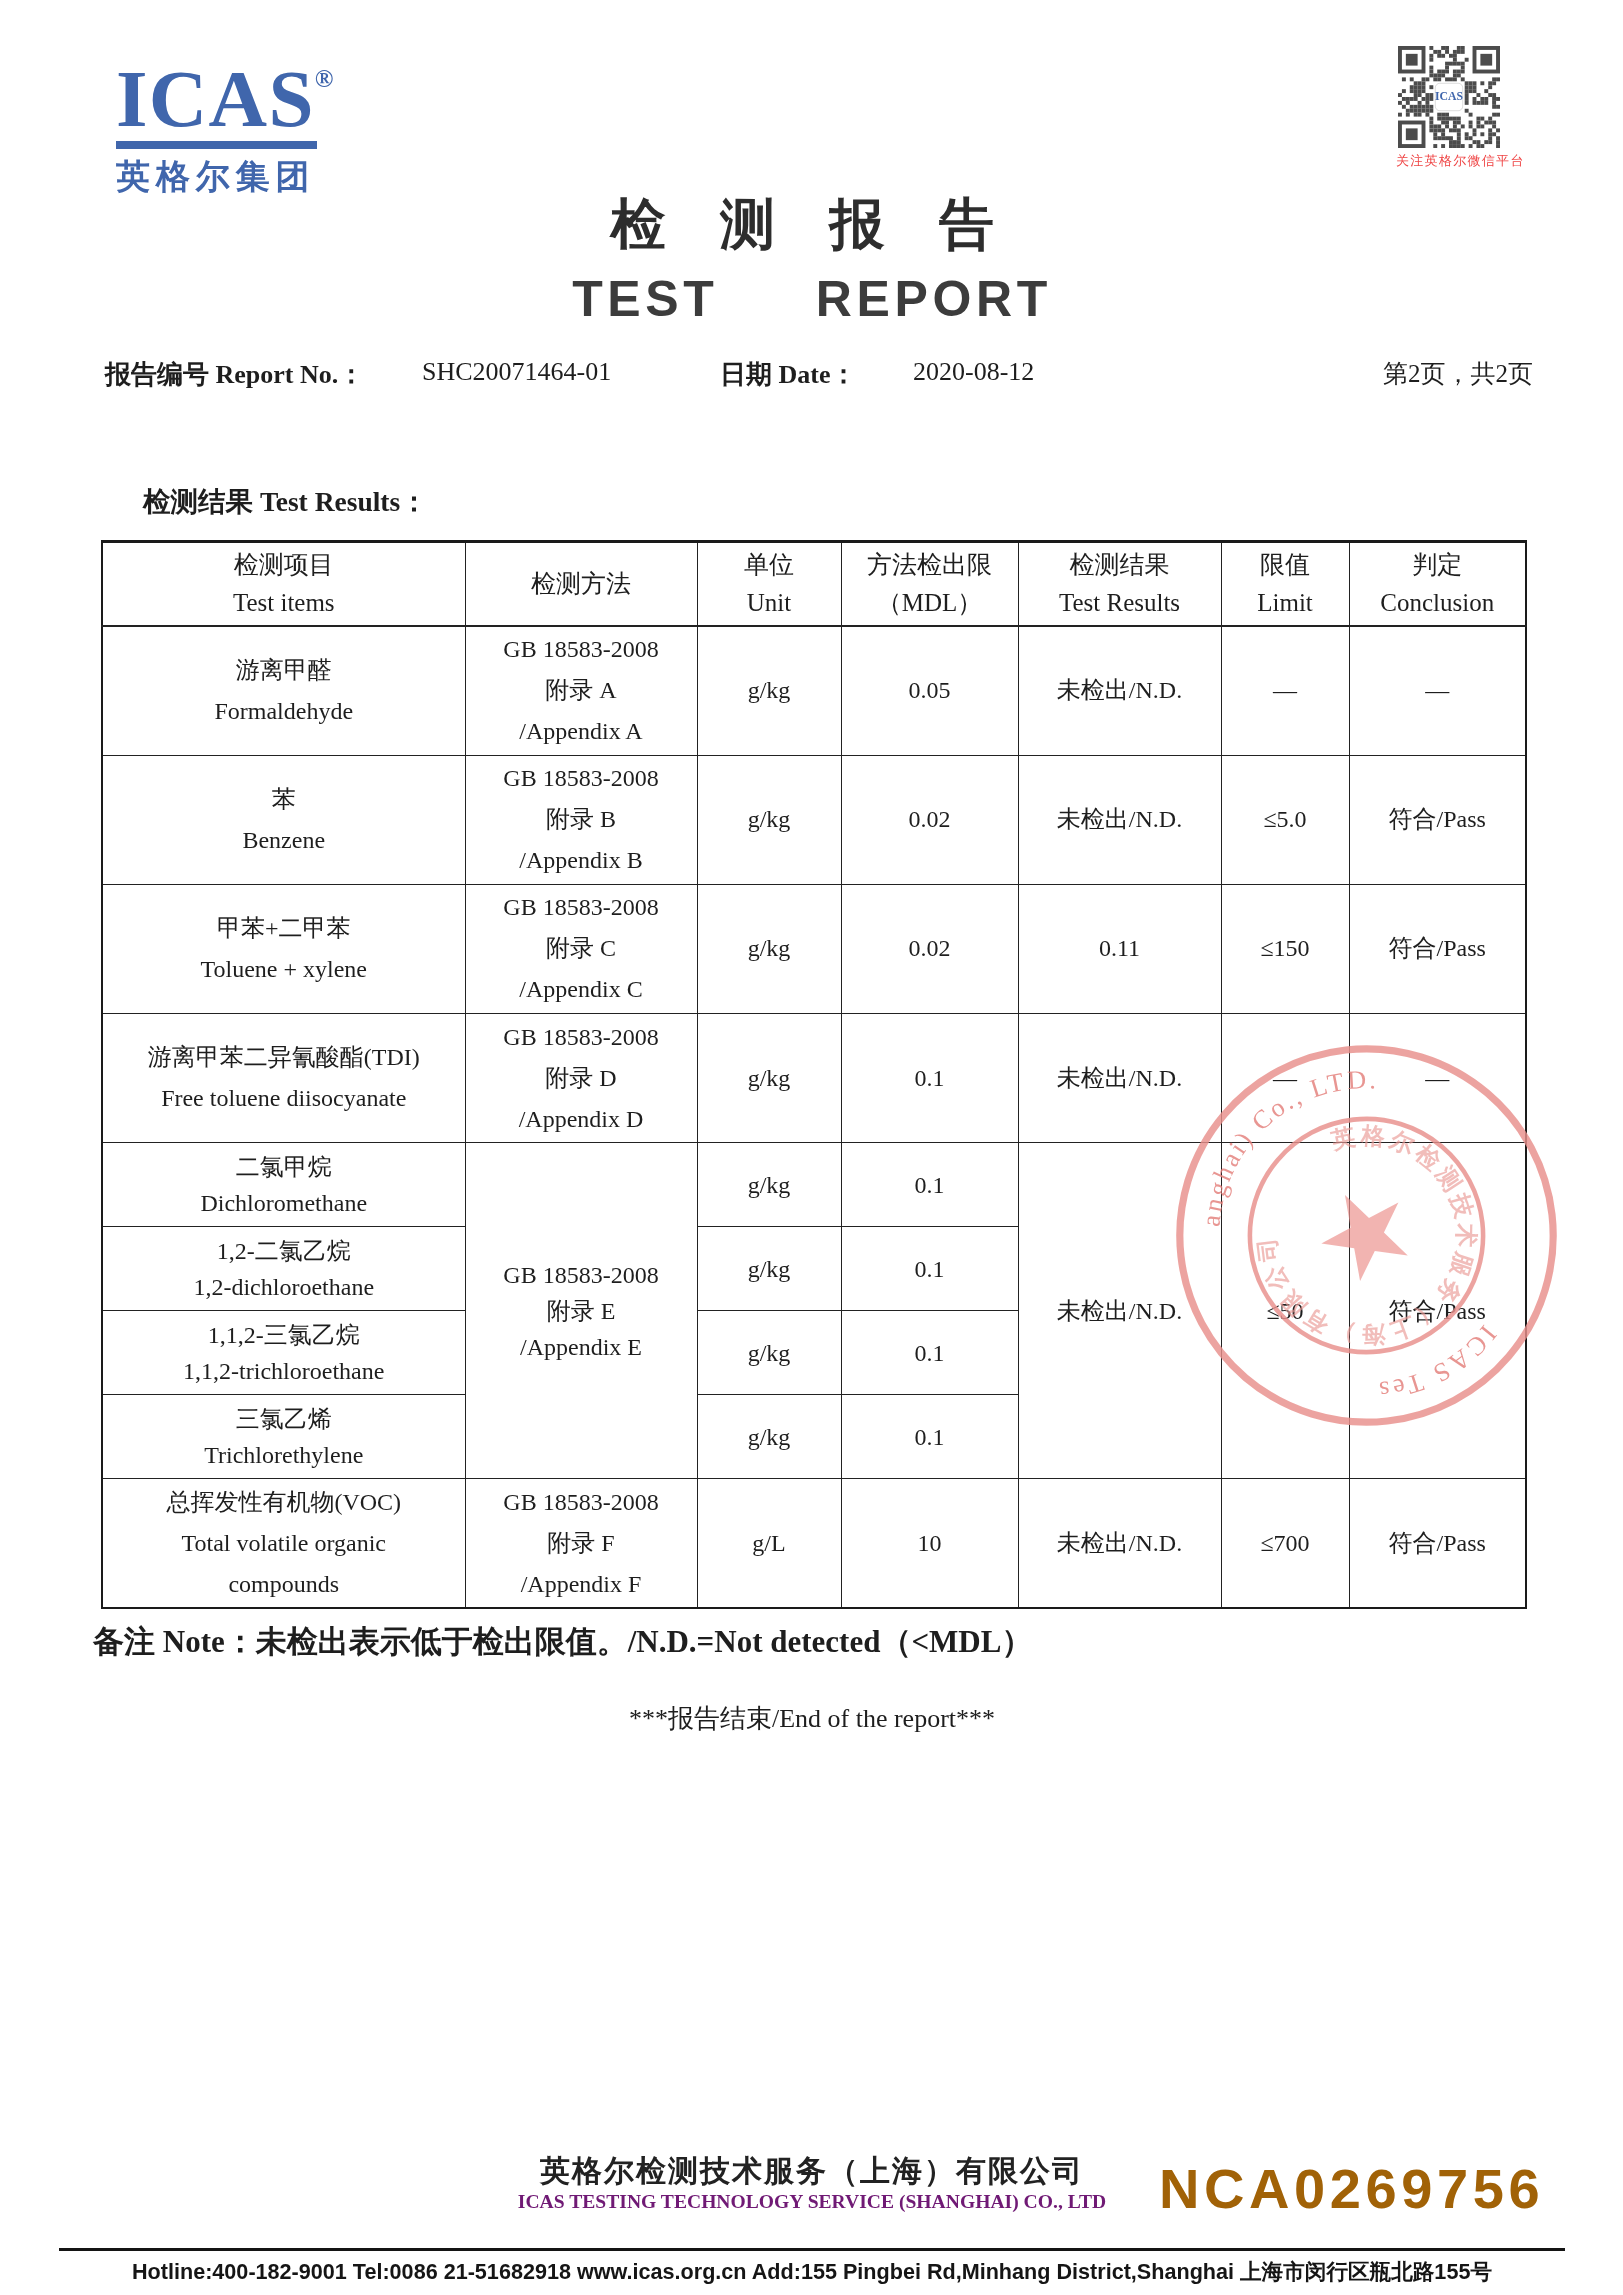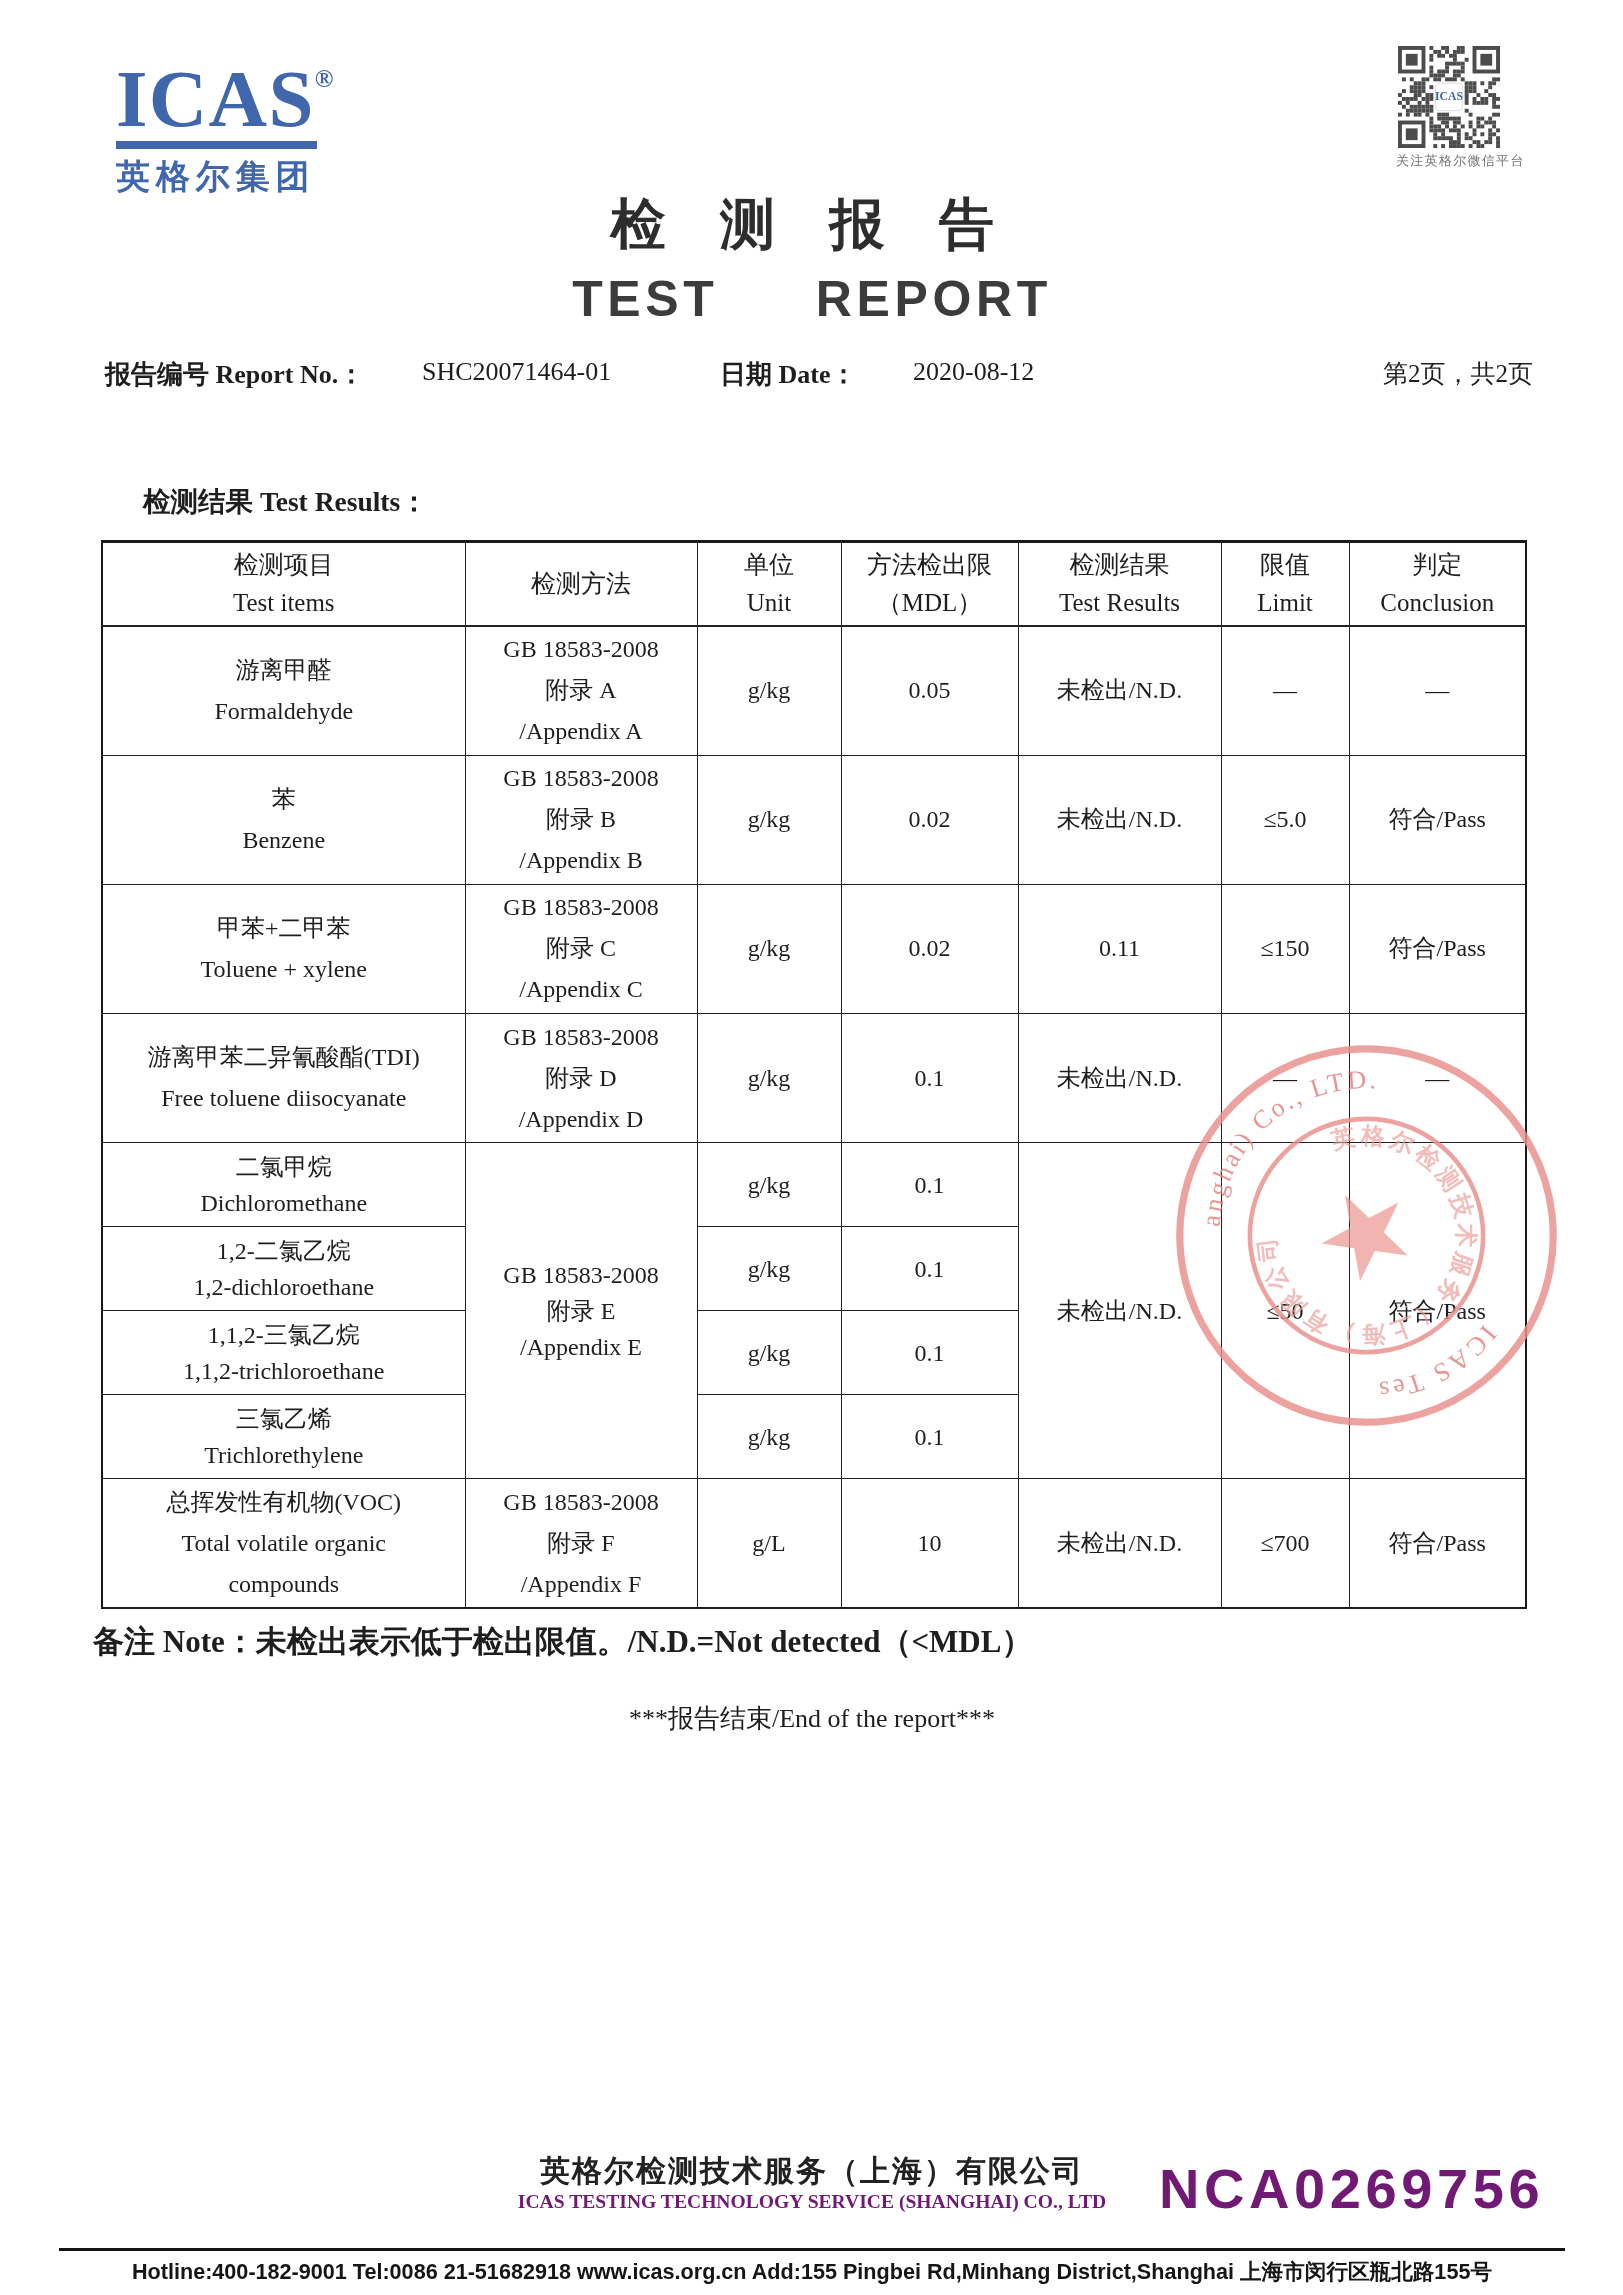--- a/index.html
+++ b/index.html
@@ -9,21 +9,21 @@
   }
   
   .logo{position:absolute;left:116px;top:38px;}
   .logo-word{font-family:"Liberation Serif",serif;font-weight:bold;color:#4066ac;font-size:81px;line-height:81px;letter-spacing:1.3px;}
   .logo-word sup{font-size:25px;vertical-align:39px;}
   .logo-underline{width:201px;height:7.9px;background:#4066ac;margin-top:1.3px;}
   .logo-group{font-weight:bold;color:#4066ac;font-size:34px;letter-spacing:5.9px;margin-top:5.2px;font-family:"Liberation Sans",sans-serif;}
   
   .qr{position:absolute;left:1396px;top:46px;width:105px;text-align:center;}
   .qr svg{width:102px;height:102px;display:block;margin:0 auto;}
-  .qr-caption{font-size:13px;color:#737373;letter-spacing:1.3px;margin-top:3.9px;white-space:nowrap;font-family:"Liberation Sans",sans-serif;}
+  .qr-caption{font-size:13px;color:#ef4444;letter-spacing:1.3px;margin-top:3.9px;white-space:nowrap;font-family:"Liberation Sans",sans-serif;}
   
   .title-zh{position:absolute;top:188px;left:0;width:100%;text-align:center;
     font-family:"Liberation Sans",sans-serif;font-weight:bold;font-size:55px;letter-spacing:19.6px;color:#2d2d2d;}
   .title-en{position:absolute;top:270px;left:0;width:100%;text-align:center;
     font-family:"Liberation Sans",sans-serif;font-weight:bold;font-size:50px;letter-spacing:4.6px;word-spacing:79px;color:#3c3c3c;}
   
   .meta{position:absolute;top:357px;left:0;width:100%;height:39px;font-size:26px;padding-left:30px;}
   .meta span{position:absolute;white-space:nowrap;}
   .m-label{font-weight:bold;}
   .m-report-label{left:105px;}
@@ -46,21 +46,21 @@
   tr.compact .cell-line{line-height:36px;}
   
   .note{position:absolute;left:93px;top:1621px;font-size:31px;font-weight:bold;}
   .end-line{position:absolute;top:1701px;left:0;width:100%;text-align:center;font-size:26px;}
   
   .stamp{position:absolute;left:1170px;top:1039px;width:393px;height:393px;opacity:.82;pointer-events:none;}
   
   .f-company-zh{position:absolute;top:2151px;left:0;width:100%;text-align:center;font-weight:bold;font-size:30px;letter-spacing:2px;color:#222;}
   .f-company-en{position:absolute;top:2191px;left:0;width:100%;text-align:center;font-weight:bold;font-size:19.6px;color:#701a75;}
   .f-serial{position:absolute;left:1159px;top:2156px;font-family:"Liberation Sans",sans-serif;font-weight:bold;
-    font-size:56px;letter-spacing:4.6px;color:#701a75;white-space:nowrap;}
+    font-size:56px;letter-spacing:4.6px;color:#a16207;white-space:nowrap;}
   .f-divider{position:absolute;top:2248px;left:59px;width:1506px;height:2.6px;background:#141414;}
   .f-contact{position:absolute;top:2257px;left:0;width:100%;text-align:center;
     font-family:"Liberation Sans",sans-serif;font-weight:bold;font-size:21.6px;color:#151515;white-space:nowrap;}
 </style>
 </head>
 <body>
 
 <div class="logo">
   <div class="logo-word"><span>ICAS</span><sup>®</sup></div>
   <div class="logo-underline"></div>

